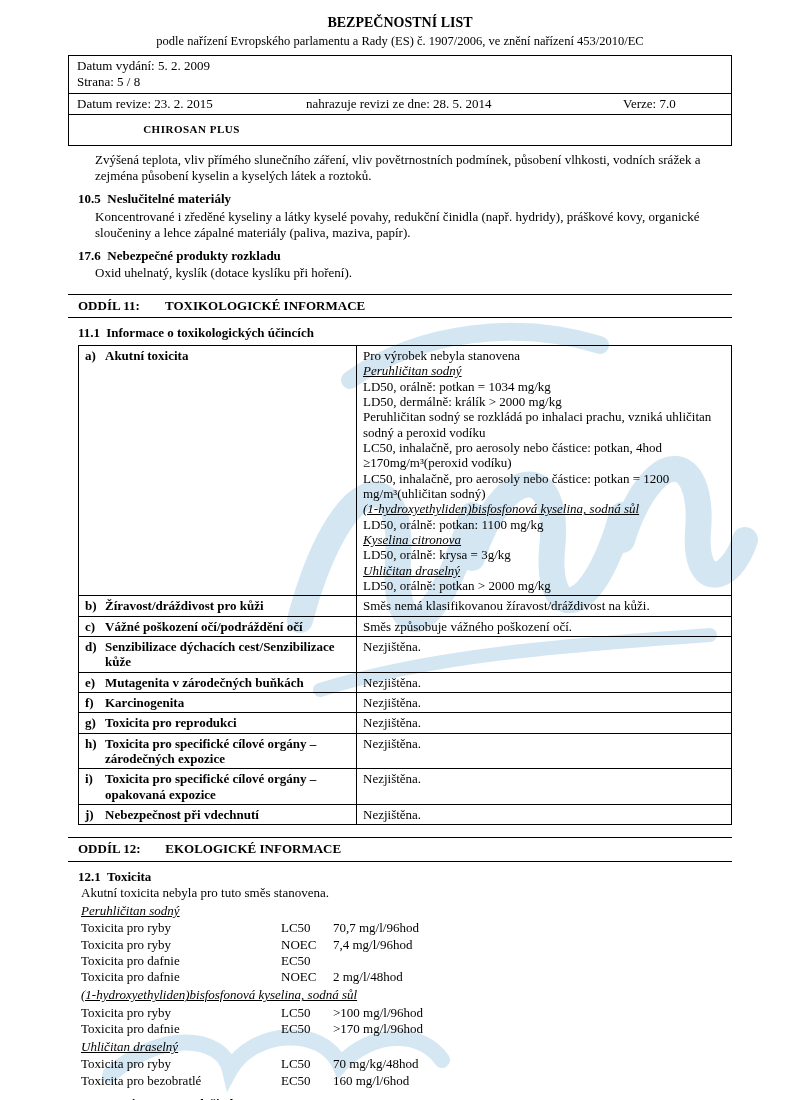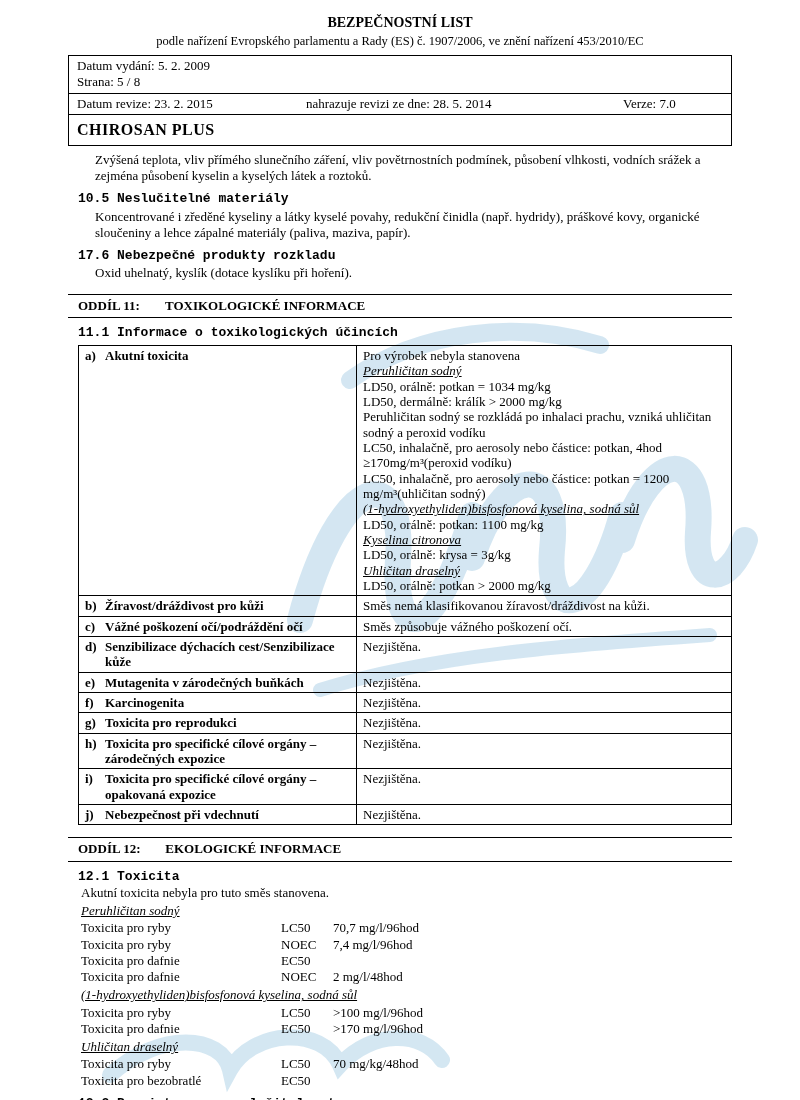--- a/index.html
+++ b/index.html
@@ -14,24 +14,24 @@
   .doc-title { text-align:center; font-weight:bold; font-size:14px; }
   .doc-subtitle { text-align:center; font-size:12.5px; margin-top:2px; }
 
   .head-box { border:1px solid #000; margin-top:6px; }
   .head-row { padding:2px 8px;flex-direction:column; }
   .head-row + .head-row { border-top:1px solid #000; }
   .hr1 { display:flex; justify-content:space-between; }
   .hr1 .right { padding-right:18px; }
   .hr2 { display:grid; grid-template-columns:229px 1fr 100px; }
   .hr3 { display:grid; grid-template-columns:229px 1fr 100px; align-items:center; min-height:26px; }
-  .product-name { text-align:left; font-weight:bold; font-size:16px; letter-spacing:0.5px; }
+  .product-name { text-align:center; font-weight:bold; font-size:11px; letter-spacing:0.5px; }
 
   .para { margin-left:27px; margin-top:6px; }
-  .sub-head { font-weight:bold; margin-left:10px; margin-top:7px;font-family:Liberation Mono, monospace; }
+  .sub-head { font-weight:bold; margin-left:10px; margin-top:7px; }
   .sub-num { display:inline-block; min-width:26px; }
 
   .sec-band {
     border-top:1px solid #000; border-bottom:1px solid #000;
     font-weight:bold; padding:3px 0 3px 10px; margin-top:12px;
   }
   .sec-num { display:inline-block; width:84px; }
 
   .tox-table { border:1px solid #000; margin-left:10px; margin-top:4px; line-height:1.18; }
   .t-row { display:grid; grid-template-columns:278px 1fr; }
@@ -243,20 +243,21 @@
 
       <div class="substance eco-sub">Uhličitan draselný</div>
       <div class="eco-row">
         <span>Toxicita pro ryby</span>
         <span>LC50</span>
         <span>70 mg/kg/48hod</span>
       </div>
       <div class="eco-row">
         <span>Toxicita pro bezobratlé</span>
         <span>EC50</span>
+        <span>160 mg/l/6hod</span>
       </div>
     </div>
 
     <div class="sub-head">
       <span class="sub-num">12.2</span>
       <span>Persistence a rozložitelnost</span>
     </div>
     <div class="eco-block">
       <div>Persistence a rozložitelnost nebyla pro tuto směs stanovena.</div>
 

